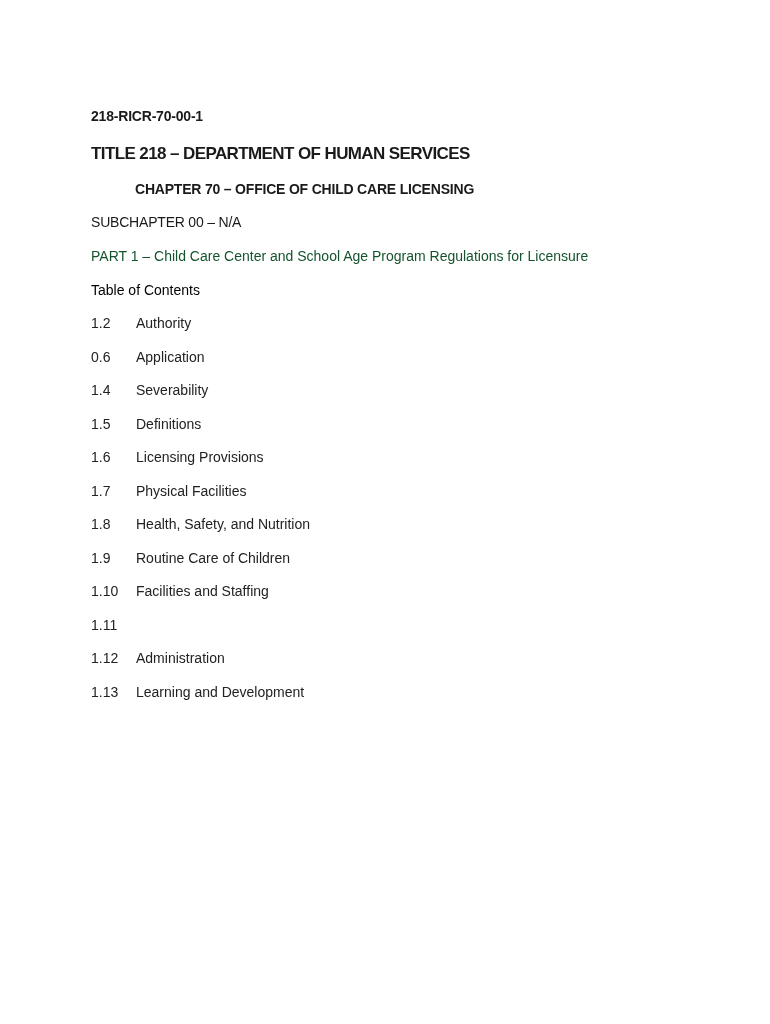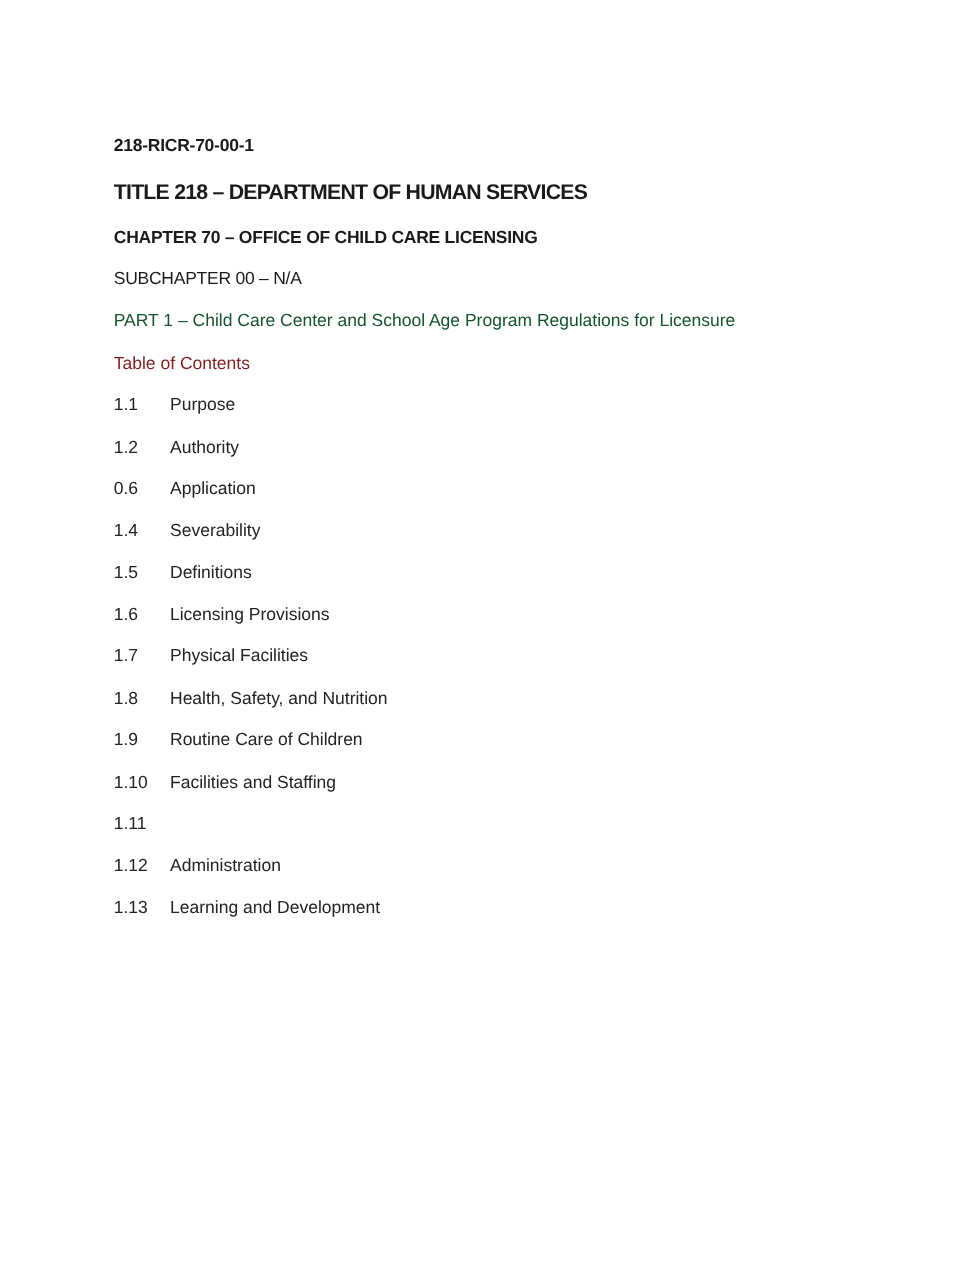--- a/index.html
+++ b/index.html
@@ -37,36 +37,37 @@
       top: 144px;
       font-size: 17px;
       font-weight: bold;
       letter-spacing: -0.6px;
     }
     .chapter {
       top: 181px;
       font-size: 14px;
       font-weight: bold;
       letter-spacing: -0.2px;
+      margin-left: 44px;
     }
     .subchapter {
       top: 214px;
       font-size: 14px;
       font-weight: normal;
       letter-spacing: -0.2px;
     }
     .part {
       top: 248px;
       font-size: 14px;
       color: #14532d;
     }
     .toc-heading {
       top: 282px;
       font-size: 14px;
-      color: #7f1d1d;
+      color: #000000;
     }
     .toc-list {
       position: absolute;
       left: 91px;
       top: 315px;
       margin: 0;
       padding: 0;
       list-style: none;
     }
     .toc-item {
@@ -90,24 +91,20 @@
 
 <div class="page">
   <div class="abs doc-id">218-RICR-70-00-1</div>
   <div class="abs title">TITLE 218 – DEPARTMENT OF HUMAN SERVICES</div>
   <div class="abs chapter">CHAPTER 70 – OFFICE OF CHILD CARE LICENSING</div>
   <div class="abs subchapter">SUBCHAPTER 00 – N/A</div>
   <div class="abs part">PART 1 – Child Care Center and School Age Program Regulations for Licensure</div>
   <div class="abs toc-heading">Table of Contents</div>
 
   <ul class="toc-list">
-    <li class="toc-item">
-      <span class="toc-num">1.1</span>
-      <span class="toc-label">Purpose</span>
-    </li>
     <li class="toc-item">
       <span class="toc-num">1.2</span>
       <span class="toc-label">Authority</span>
     </li>
     <li class="toc-item">
       <span class="toc-num">0.6</span>
       <span class="toc-label">Application</span>
     </li>
     <li class="toc-item">
       <span class="toc-num">1.4</span>

